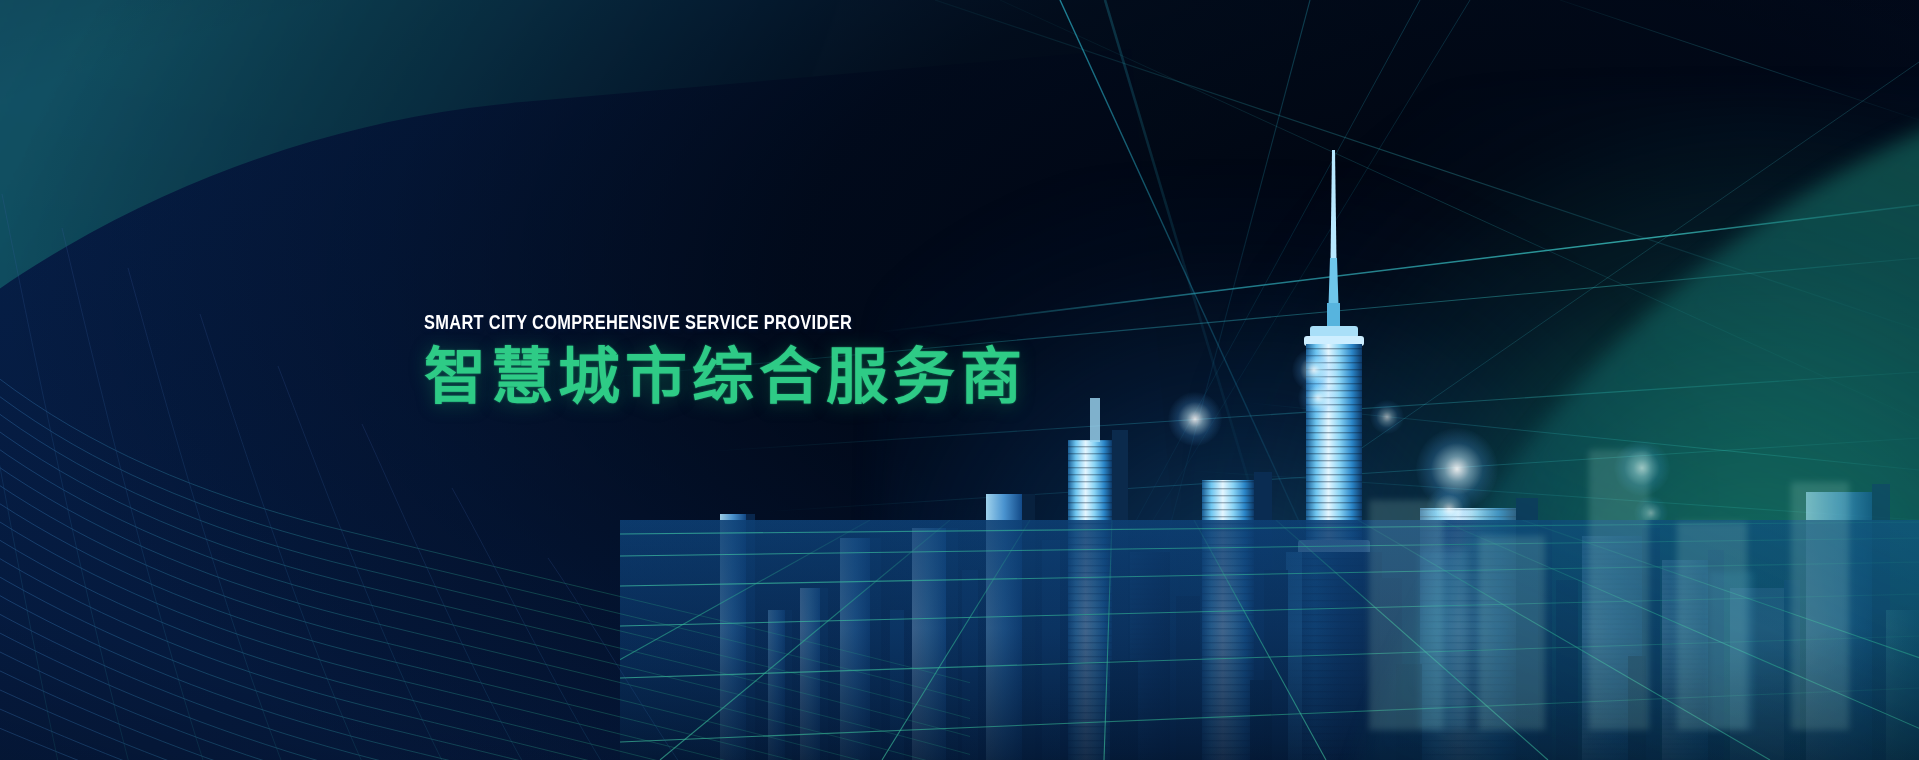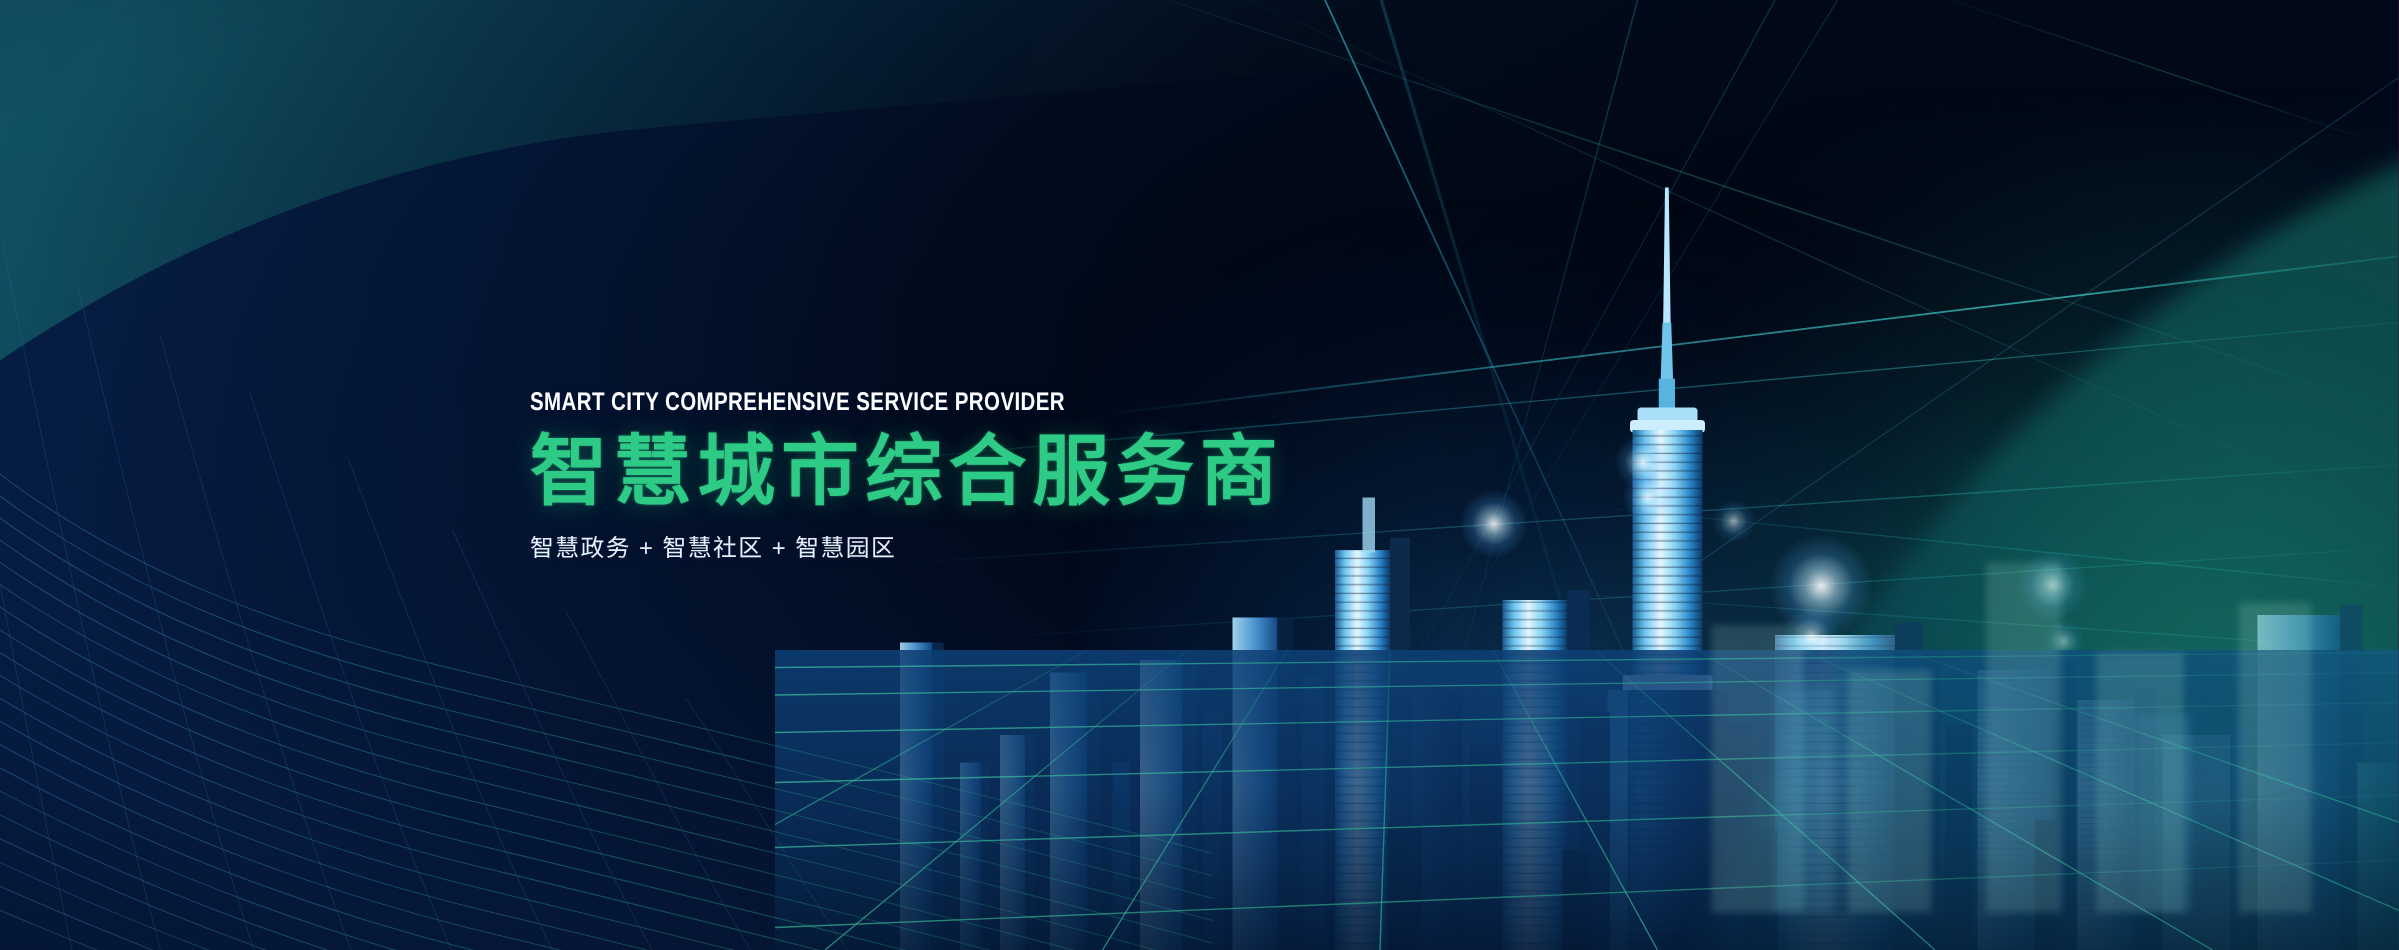--- a/index.html
+++ b/index.html
@@ -491,16 +491,15 @@
         <path d="M758,418 C 840,536 938,730 1042,792 C 1090,784 1126,836 1152,920"></path>
       </g>
     </svg>
   </div>
 
   <div class="vignette"></div>
 
   <div class="copy">
     <p class="eyebrow">SMART CITY COMPREHENSIVE SERVICE PROVIDER</p>
     <h1 class="headline">智慧城市综合服务商</h1>
-    <p class="subline">智慧政务 + 智慧社区 + 智慧园区</p>
   </div>
 
 </div>
 
 </body></html>

